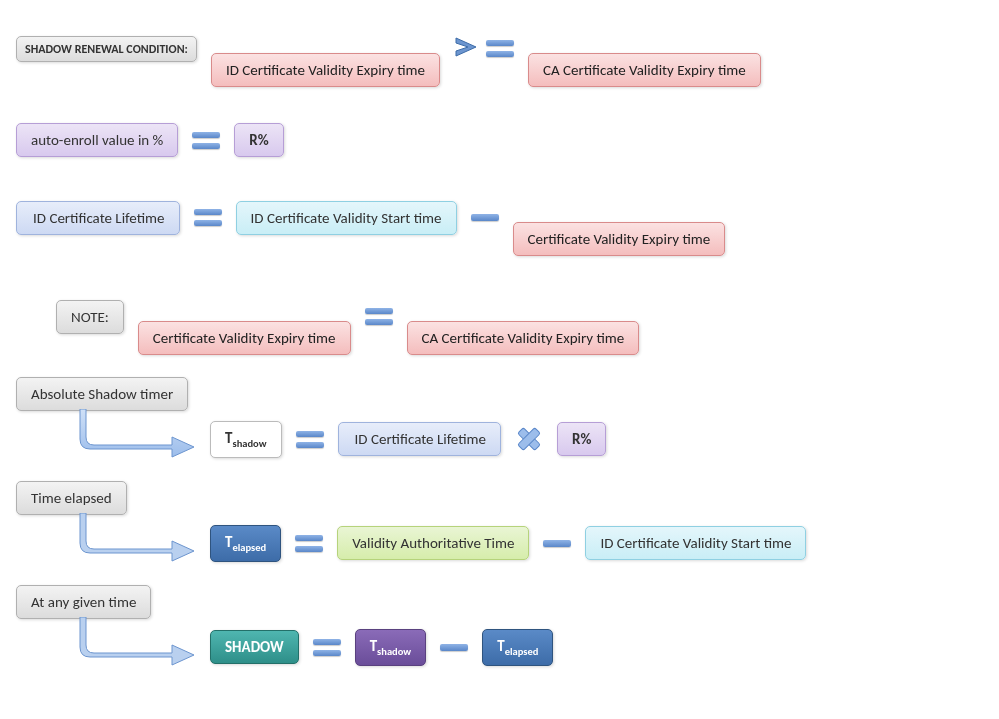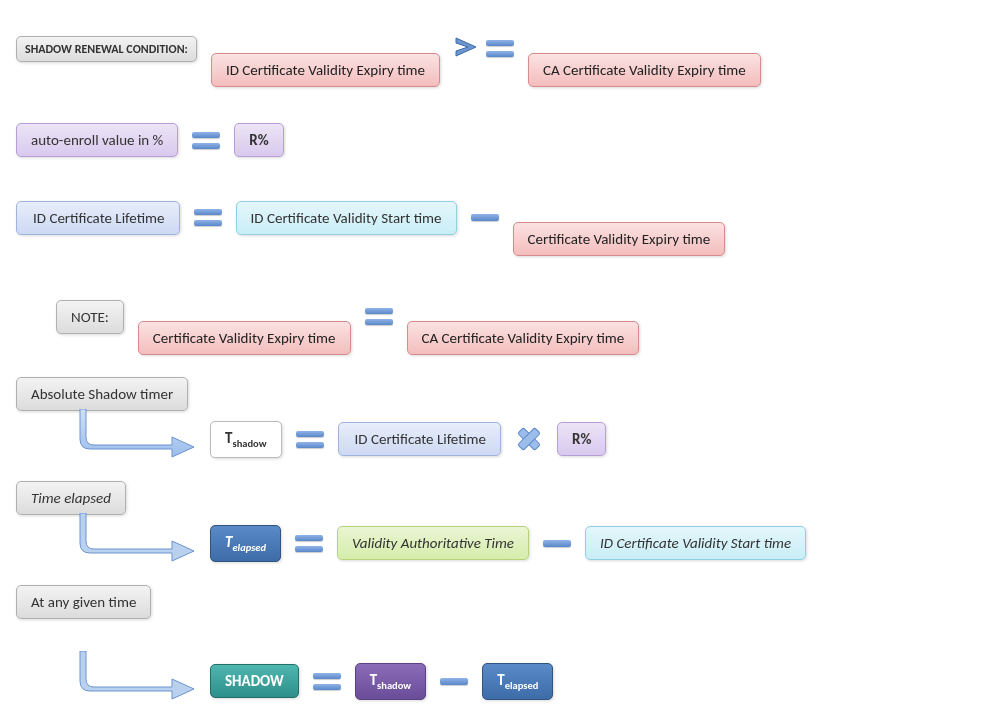--- a/index.html
+++ b/index.html
@@ -136,21 +136,21 @@
           <g transform="translate(14,14) rotate(45)">
             <rect x="-12" y="-4" width="24" height="8" rx="2" fill="#9cbdeb" stroke="#5a87c9"></rect>
             <rect x="-4" y="-12" width="8" height="24" rx="2" fill="#9cbdeb" stroke="#5a87c9"></rect>
           </g>
         </svg>
     </div>
     <div class="box purple bold">R%</div>
   </div>
 </div>
 
-<div class="stack" style="margin-top:18px;font-style:italic;">
+<div class="stack" style="margin-top:18px;">
   <div class="row">
     <div class="box gray">Time elapsed</div>
   </div>
   <div class="row" style="margin-left:60px; margin-top:4px;">
     <div class="elbow">
       <svg width="120" height="54">
         <path d="M10 0 L10 28 Q10 36 18 36 L96 36 L96 28 L118 38 L96 48 L96 40 L14 40 Q4 40 4 30 L4 0 Z" fill="#b9d0ef" stroke="#6c95cf"></path>
       </svg>
     </div>
     <div class="box fillblue bold"><span>T</span><span class="sub">elapsed</span></div>
@@ -159,21 +159,21 @@
         <span></span>
       </div>
     <div class="box green">Validity Authoritative Time</div>
     <div class="op minus">
         <span></span>
       </div>
     <div class="box cyan">ID Certificate Validity Start time</div>
   </div>
 </div>
 
-<div class="stack" style="margin-top:18px;gap:34px;">
+<div class="stack" style="margin-top:18px;">
   <div class="row">
     <div class="box gray">At any given time</div>
   </div>
   <div class="row" style="margin-left:60px; margin-top:4px;">
     <div class="elbow">
       <svg width="120" height="54">
         <path d="M10 0 L10 28 Q10 36 18 36 L96 36 L96 28 L118 38 L96 48 L96 40 L14 40 Q4 40 4 30 L4 0 Z" fill="#b9d0ef" stroke="#6c95cf"></path>
       </svg>
     </div>
     <div class="box fillteal bold">SHADOW</div>

